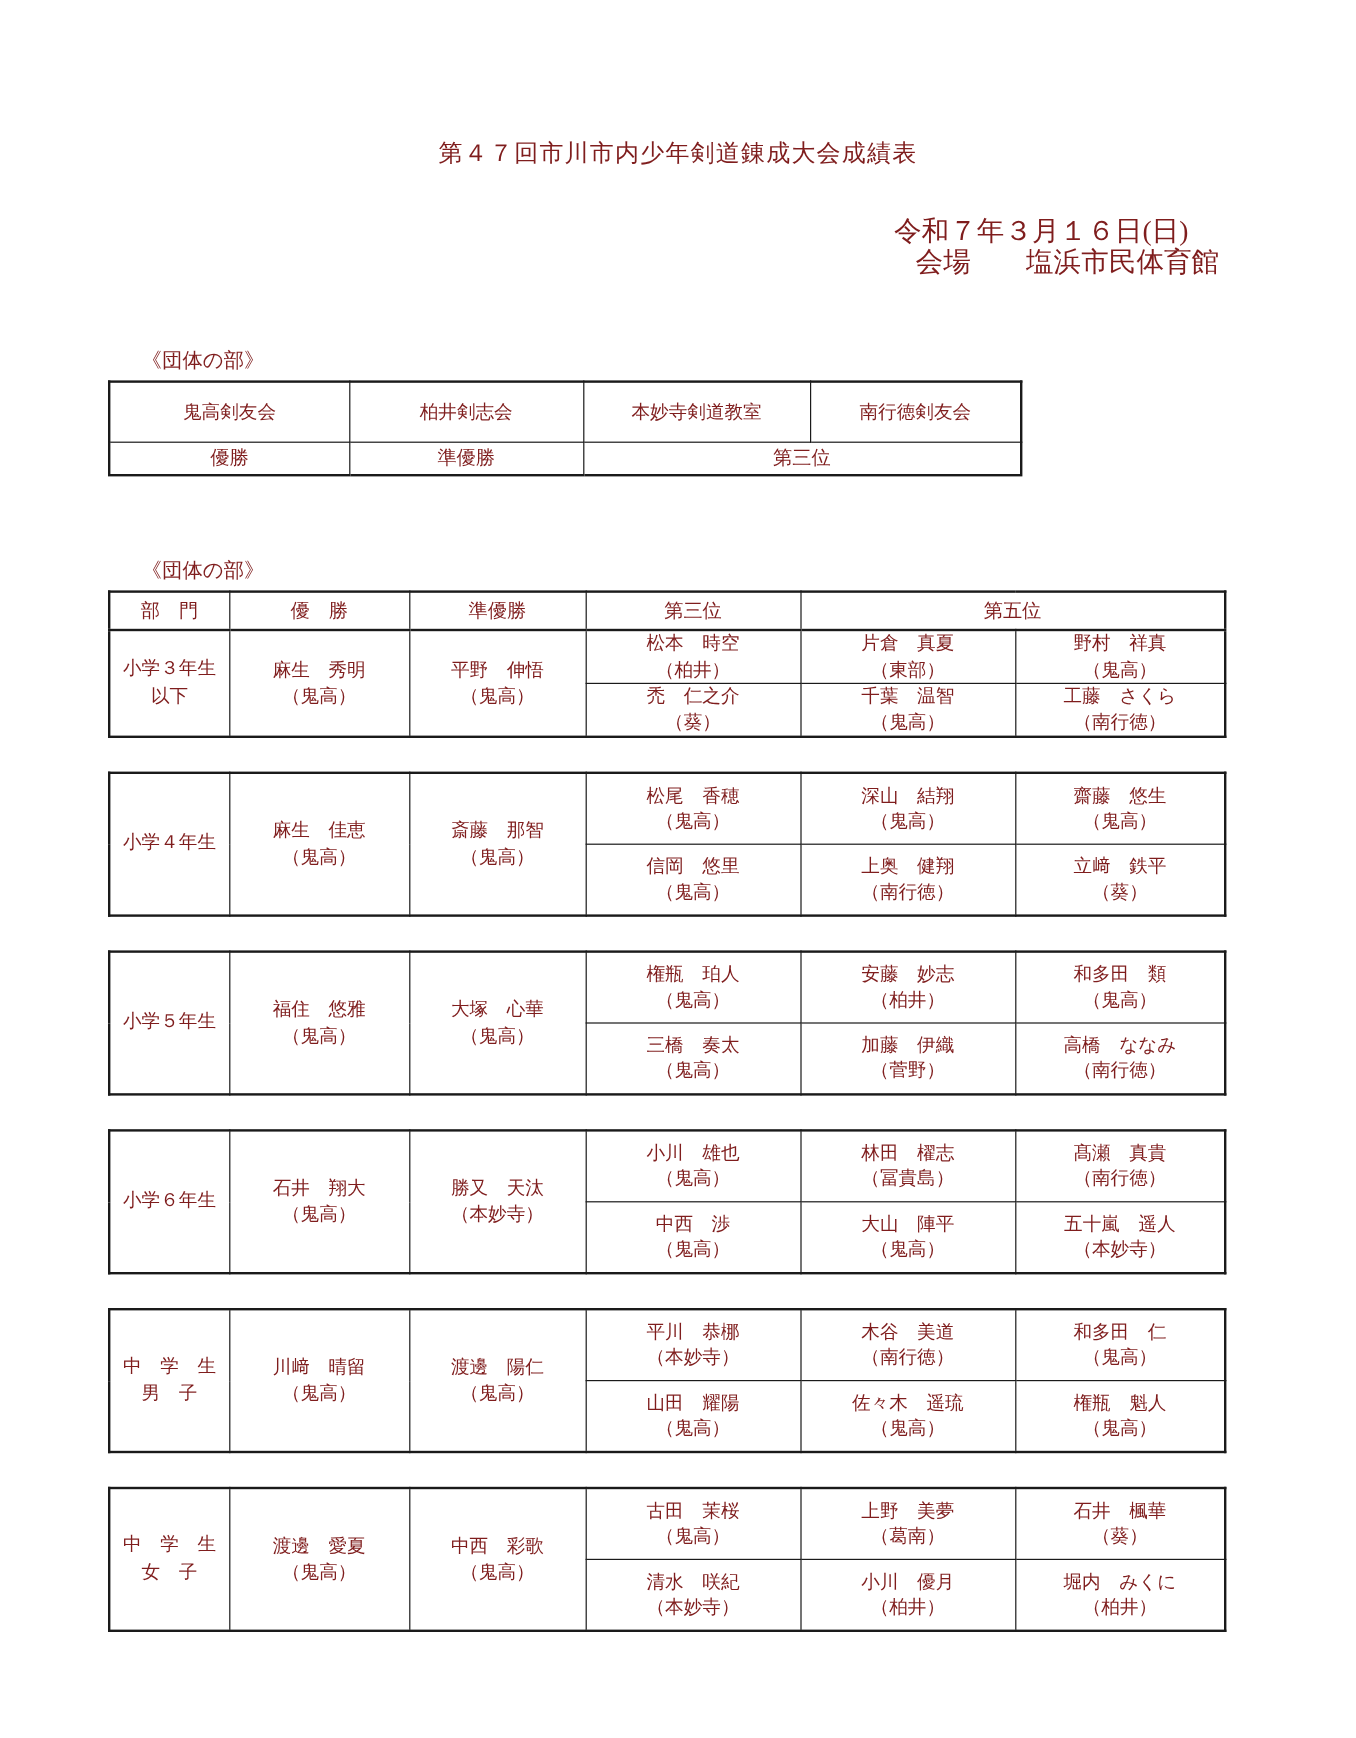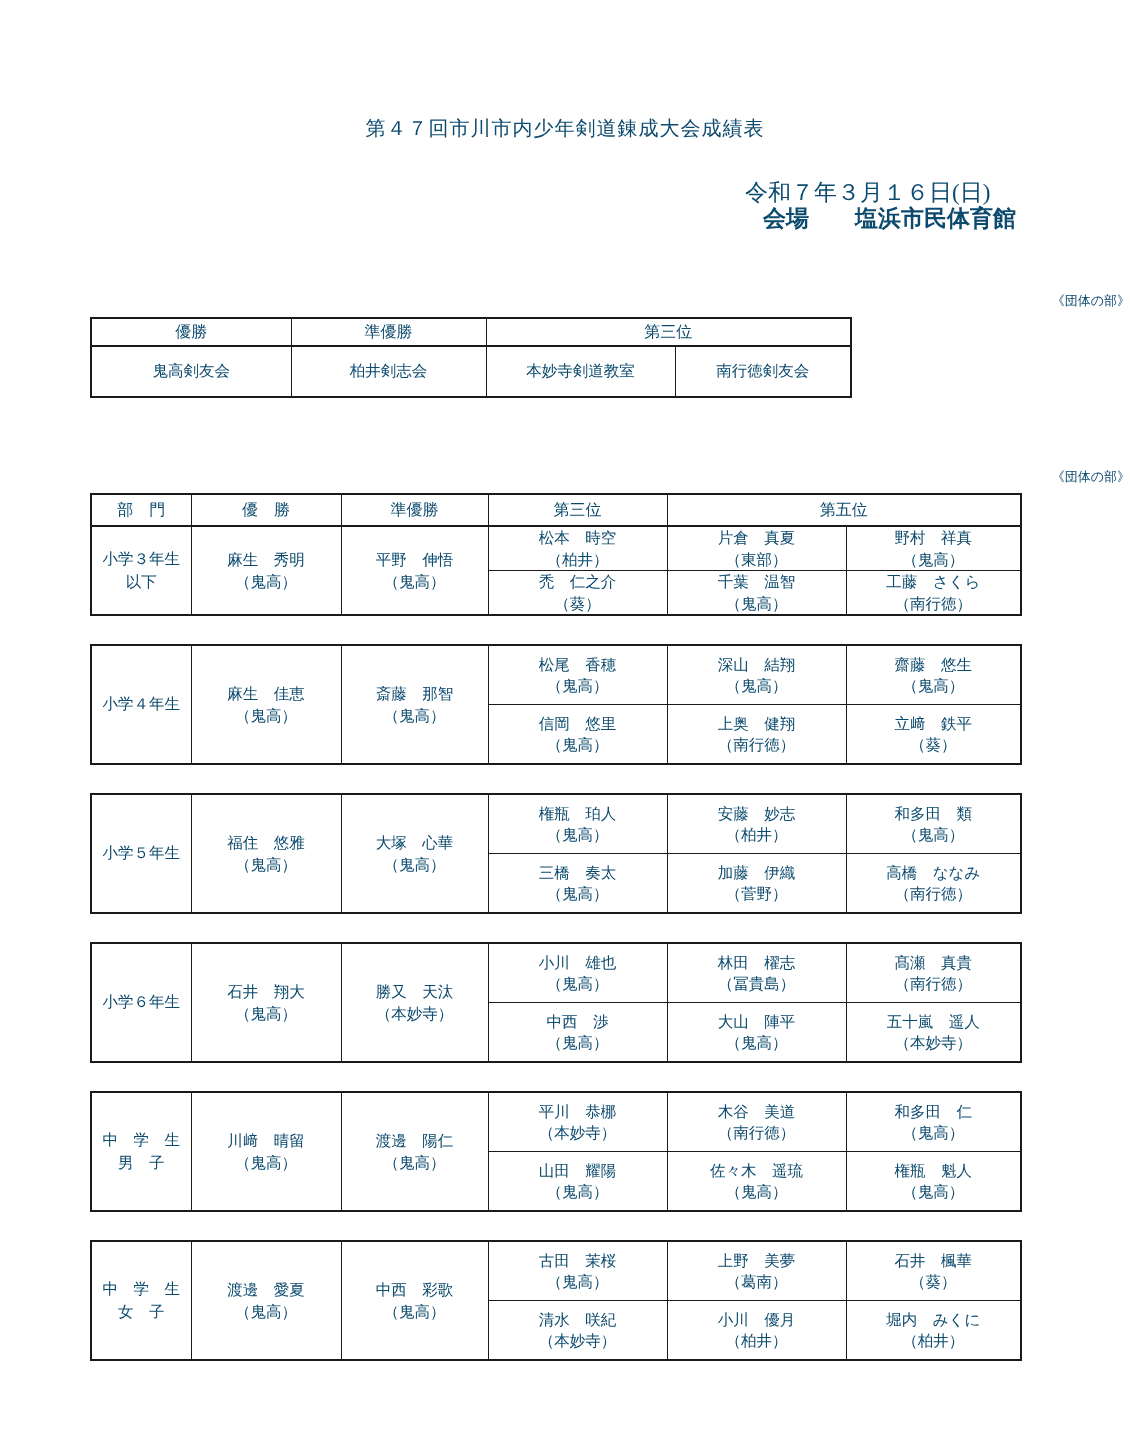--- a/index.html
+++ b/index.html
@@ -1,31 +1,31 @@
 <!DOCTYPE html>
 <html><head>
 <meta charset="utf-8">
 <style>
   html,body{margin:0;padding:0;background:#ffffff;}
   .page{
     width:1130px;height:1420px;box-sizing:border-box;
-    background:#ffffff;color:#0c4a6e;overflow:hidden;
+    background:#ffffff;color:#7f1d1d;overflow:hidden;
     font-family:"Liberation Serif","DejaVu Serif",serif;
     padding-top:116px;
   }
   .title{
     font-size:20px;font-weight:normal;text-align:center;
     letter-spacing:1px;margin:0;line-height:24px;
   }
   .meta{
     margin:40px 0 0 745px;font-size:23px;line-height:26px;
   }
-  .meta .venue{padding-left:18px;font-weight:bold;}
+  .meta .venue{padding-left:18px;}
   .section-heading{
-    font-size:13px;margin:58px 0 0 118px;line-height:22px;text-align:right;
+    font-size:17px;margin:58px 0 0 118px;line-height:22px;
   }
   .section-heading.ind{margin-top:68px;}
   table{
     border-collapse:collapse;table-layout:fixed;
     border:2px solid #1a1a1a;
   }
   td{
     border:1px solid #1a1a1a;text-align:center;vertical-align:middle;
     padding:0;font-size:15.5px;
   }
@@ -57,29 +57,29 @@
 
   <table class="team-table">
     <colgroup>
         <col style="width:200px">
         <col style="width:195px">
         <col style="width:189px">
         <col style="width:176px">
       </colgroup>
     <tbody>
       <tr>
-        <td class="hd">優勝</td>
-        <td class="hd">準優勝</td>
-        <td class="hd" colspan="2">第三位</td>
-      </tr>
-      <tr>
         <td class="dt">鬼高剣友会</td>
         <td class="dt">柏井剣志会</td>
         <td class="dt">本妙寺剣道教室</td>
         <td class="dt">南行徳剣友会</td>
+      </tr>
+      <tr>
+        <td class="hd">優勝</td>
+        <td class="hd">準優勝</td>
+        <td class="hd" colspan="2">第三位</td>
       </tr>
     </tbody>
   </table>
 
   <div class="section-heading ind">《団体の部》</div>
 
   <table class="ind-table first">
     <colgroup>
         <col style="width:100px">
         <col style="width:150px">

